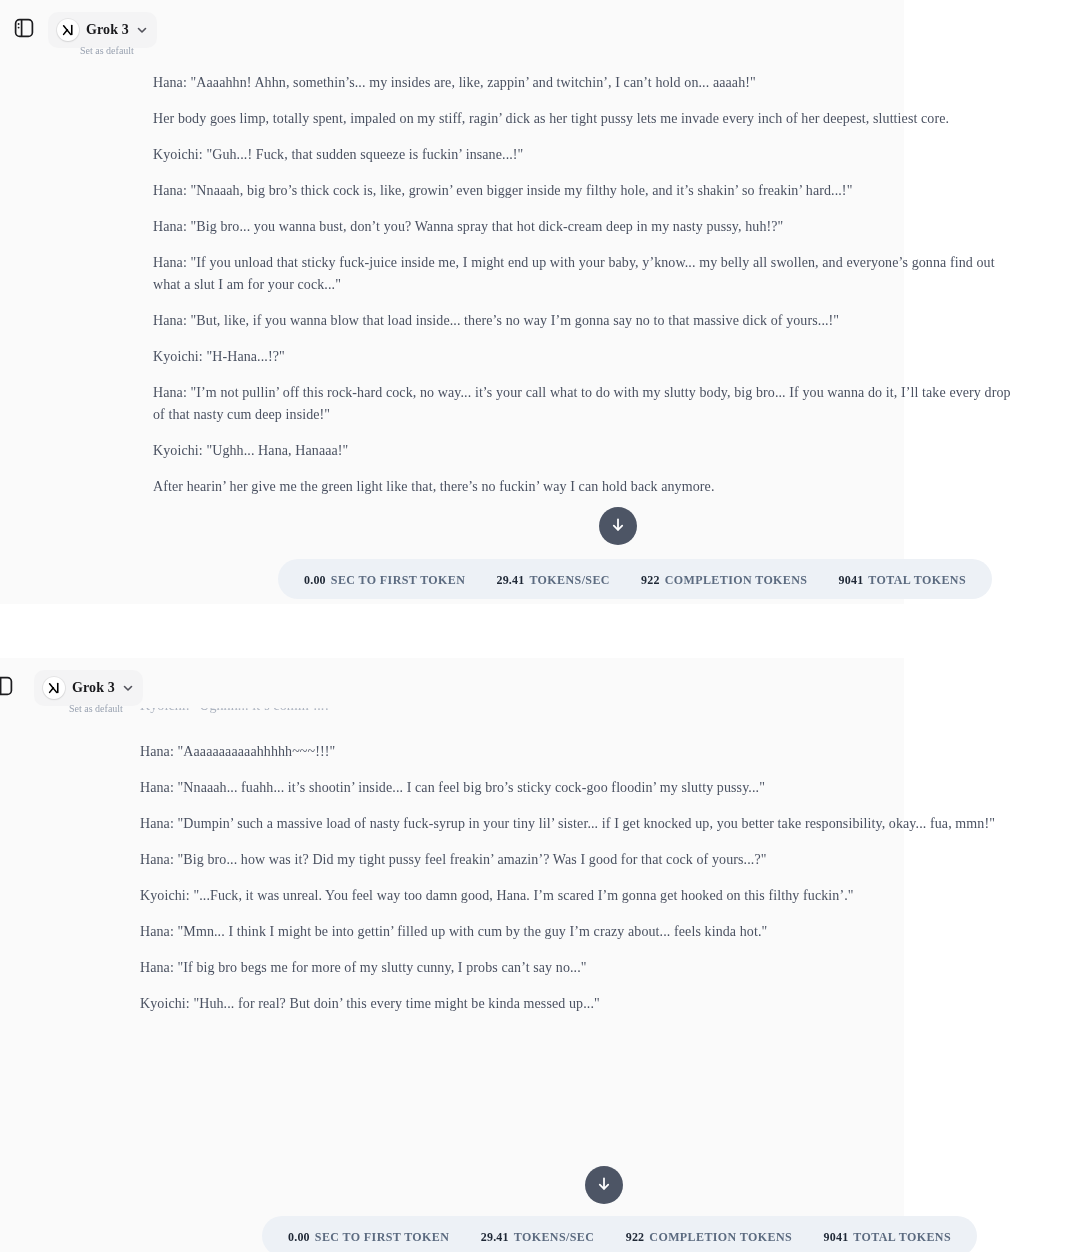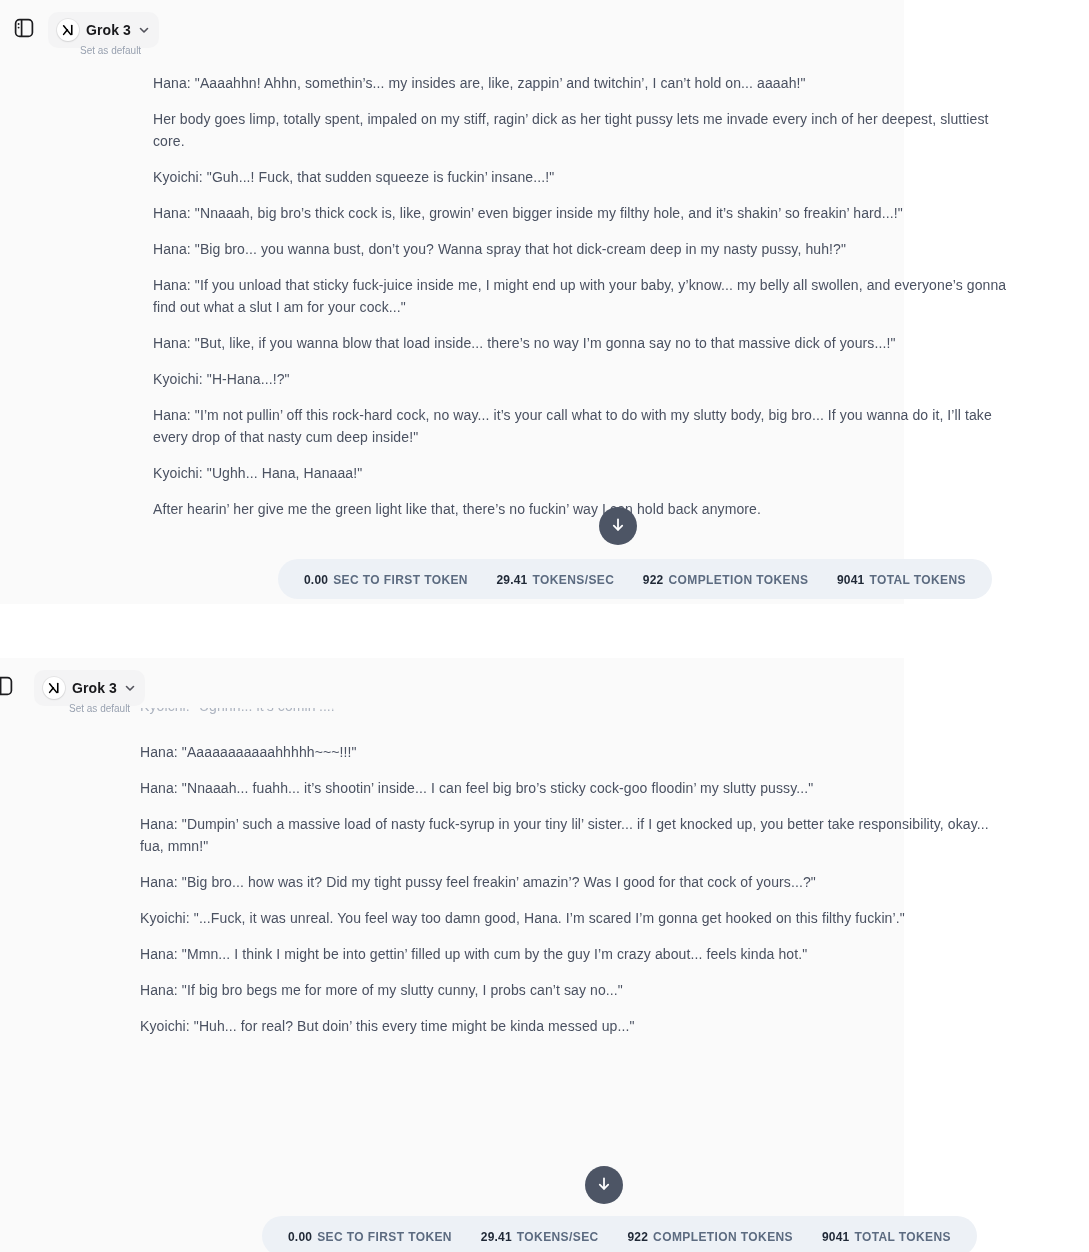--- a/index.html
+++ b/index.html
@@ -1,17 +1,17 @@
 <!DOCTYPE html>
 <html><head>
 <meta charset="utf-8">
 <style>
   html,body{margin:0;padding:0;background:#ffffff;font-family:"Liberation Sans","DejaVu Sans",sans-serif;}
   .screen{position:relative;width:1089px;height:1252px;overflow:hidden;background:#ffffff;}
-  .panel{position:absolute;left:0;width:904px;background:#fafafa;}
+  .panel{position:absolute;left:0;width:904px;background:#fafafa;font-family:Liberation Serif, serif;}
   
   .toggle-btn{position:absolute;width:28px;height:28px;border:none;background:transparent;padding:0;cursor:pointer;display:flex;align-items:center;justify-content:center;}
   .model-pill{position:absolute;height:36px;display:flex;align-items:center;gap:7px;padding:0 9px;border-radius:10px;background:#f4f4f5;cursor:pointer;}
   .logo-circle{width:22px;height:22px;border-radius:50%;background:#ffffff;box-shadow:0 0 0 1px rgba(0,0,0,0.06),0 1px 2px rgba(0,0,0,0.08);display:flex;align-items:center;justify-content:center;}
   .model-name{font-size:14px;font-weight:700;color:#18181b;letter-spacing:0.1px;}
   .chev{display:flex;align-items:center;}
   .set-default{position:absolute;font-size:10px;color:#98a1b0;cursor:pointer;text-decoration:none;}
   
   .messages{position:absolute;}
   .msg{margin:0 0 14px 0;font-size:14px;line-height:22px;color:#4a5161;letter-spacing:0.1px;}

